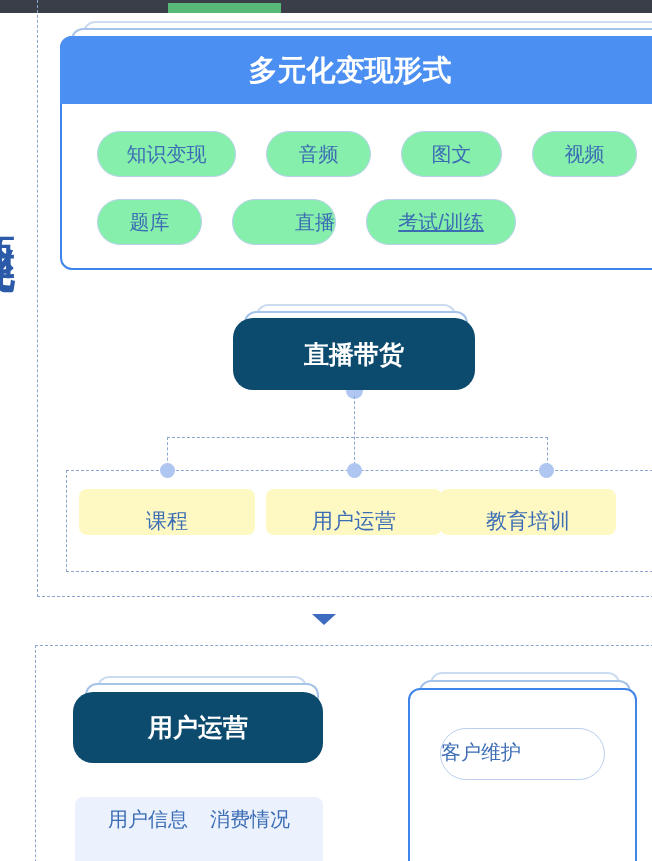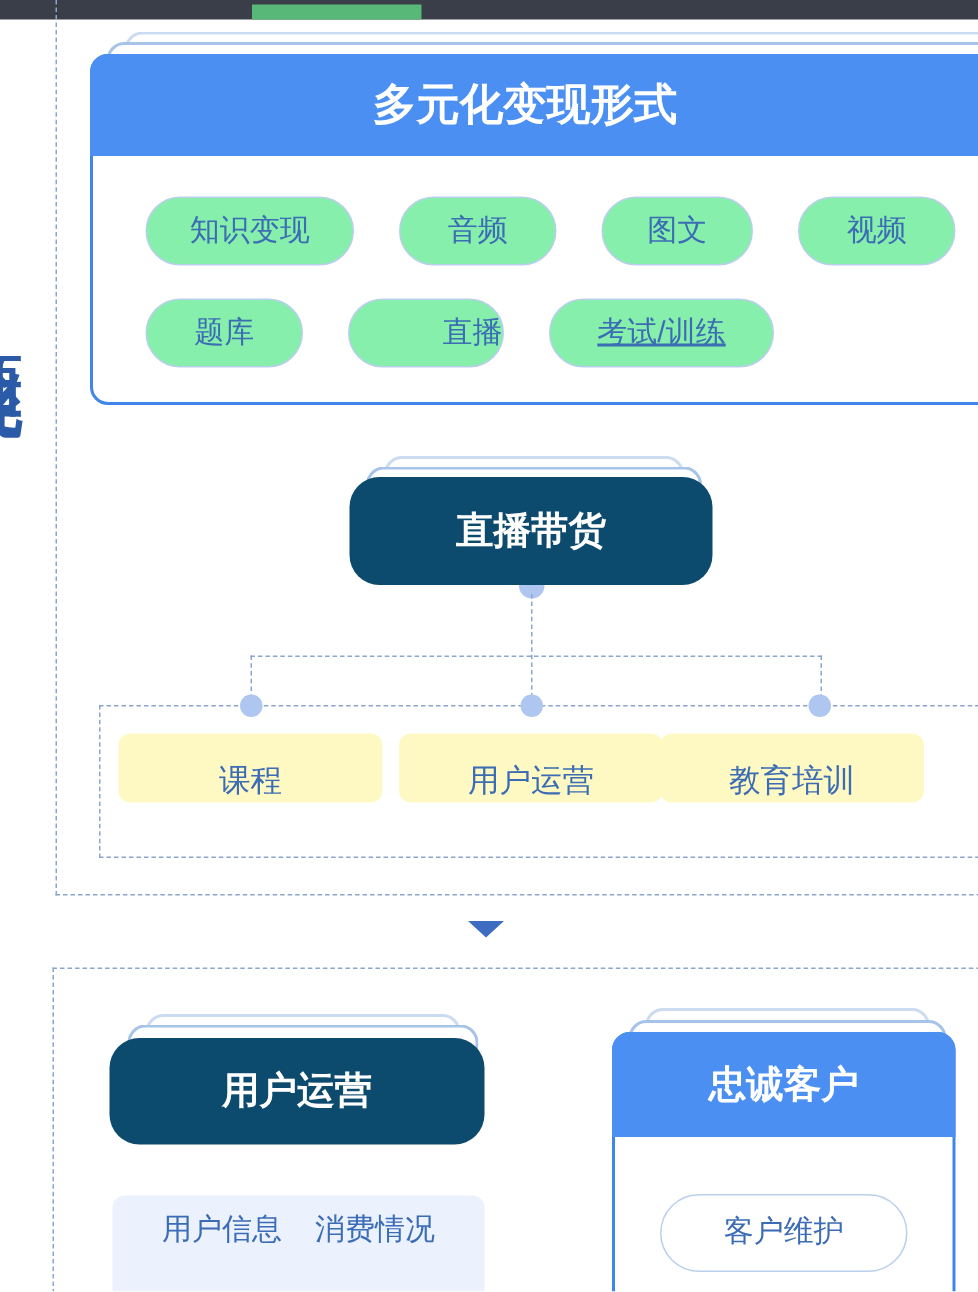--- a/index.html
+++ b/index.html
@@ -68,21 +68,21 @@
 
   
   .down-arrow{position:absolute;left:312px;top:614px;width:0;height:0;
     border-left:12px solid transparent;border-right:12px solid transparent;border-top:11px solid #3e6cc0;}
 
   
   .loyal-card{left:408px;top:688px;width:229px;height:200px;}
   .loyal-card .card-header{height:70px;line-height:70px;font-size:25px;}
   .loyal-pill{
     display:block;margin:38px auto 0;width:165px;height:52px;line-height:49px;box-sizing:border-box;
-    border:1.5px solid #b9cfec;border-radius:26px;color:#3b6cb4;font-size:20px;text-align:center;
+    border:1.5px solid #b9cfec;border-radius:26px;color:#3b6cb4;font-size:20px;font-family:Liberation Mono, monospace;
   }
 
   
   .um-box{position:absolute;left:75px;top:797px;width:248px;height:120px;border-radius:8px;overflow:hidden;background:#ebf2fd;}
   .um-head{height:43px;line-height:45px;background:#d9e6f7;color:#3b6cb4;font-size:20px;text-align:center;}
   .um-row{display:flex;justify-content:center;gap:22px;padding-top:9px;color:#3b6cb4;font-size:20px;}
 
   .z1{z-index:1}.z2{z-index:2}.z3{z-index:3}
 </style>
 </head>
@@ -135,17 +135,16 @@
   <div class="um-box">
     <div class="um-row">
       <span>用户信息</span>
       <span>消费情况</span>
     </div>
   </div>
 
   <div class="stack z1" style="left:430px;top:672px;width:186px;"></div>
   <div class="stack mid z2" style="left:419px;top:680px;width:208px;"></div>
   <div class="card loyal-card z3">
-    <div class="card-header">忠诚客户</div>
     <span class="loyal-pill">客户维护</span>
   </div>
 
 </div>
 
 </body></html>

